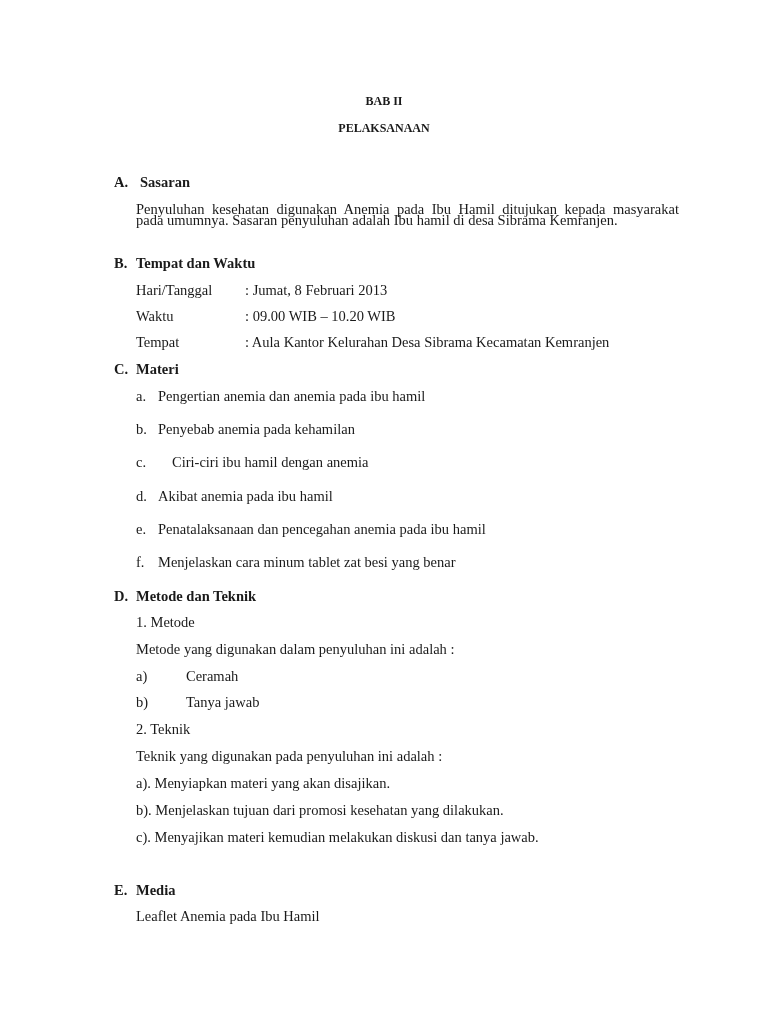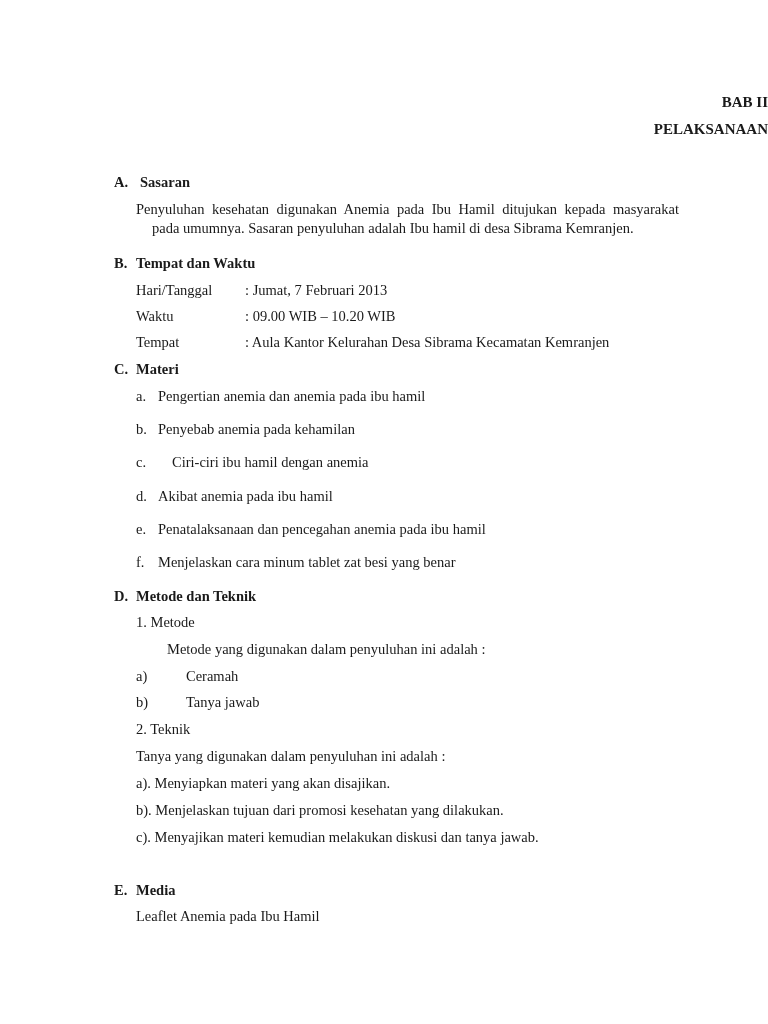--- a/index.html
+++ b/index.html
@@ -4,50 +4,50 @@
 <style>
   html, body { margin: 0; padding: 0; background: #ffffff; }
   body {
     width: 768px; height: 1024px; position: relative; overflow: hidden;
     font-family: "Liberation Serif", "DejaVu Serif", serif;
     color: #1a1a1a; font-size: 14.5px;
   }
   .abs { position: absolute; white-space: nowrap; }
   .center { left: 0; width: 768px; text-align: center; }
   .bold { font-weight: bold; }
-  .title { font-size: 15px; text-align: right; }
+  .title { font-size: 12px; }
   .sec-letter { left: 114px; }
   .sec-title { left: 136px; }
   .body-text { left: 136px; }
   .list-marker { left: 136px; }
   .list-text { left: 158px; }
   .sub-marker { left: 136px; }
   .sub-text { left: 186px; }
   .label { left: 136px; }
   .colon-val { left: 245px; }
 </style>
 </head>
 <body>
 
 <div class="abs center bold title" style="top:94px;">BAB II</div>
 <div class="abs center bold title" style="top:121px;">PELAKSANAAN</div>
 
 <div>
   <div class="abs sec-letter bold" style="top:174px;">A.</div>
   <div class="abs sec-title bold" style="top:174px; left:140px;">Sasaran</div>
   <div class="abs body-text" style="top:201px; width:543px; text-align:justify; text-align-last:justify;">Penyuluhan kesehatan digunakan Anemia pada Ibu Hamil ditujukan kepada masyarakat</div>
-  <div class="abs body-text" style="top:220px;margin-left:16px;">pada umumnya. Sasaran penyuluhan adalah Ibu hamil di desa Sibrama Kemranjen.</div>
+  <div class="abs body-text" style="top:212px;">pada umumnya. Sasaran penyuluhan adalah Ibu hamil di desa Sibrama Kemranjen.</div>
 </div>
 
 <div>
   <div class="abs sec-letter bold" style="top:255px;">B.</div>
   <div class="abs sec-title bold" style="top:255px;">Tempat dan Waktu</div>
 
   <div class="abs label" style="top:282px;text-align:center;">Hari/Tanggal</div>
-  <div class="abs colon-val" style="top:282px;">:  Jumat, 7 Februari 2013</div>
+  <div class="abs colon-val" style="top:282px;">:  Jumat, 8 Februari 2013</div>
 
   <div class="abs label" style="top:308px;">Waktu</div>
   <div class="abs colon-val" style="top:308px;">: 09.00 WIB – 10.20 WIB</div>
 
   <div class="abs label" style="top:334px;">Tempat</div>
   <div class="abs colon-val" style="top:334px;"> : Aula Kantor Kelurahan Desa Sibrama Kecamatan Kemranjen</div>
 </div>
 
 <div>
   <div class="abs sec-letter bold" style="top:361px;">C.</div>
@@ -70,30 +70,30 @@
 
   <div class="abs list-marker" style="top:554px;">f.</div>
   <div class="abs list-text" style="top:554px;">Menjelaskan cara minum tablet zat besi yang benar</div>
 </div>
 
 <div>
   <div class="abs sec-letter bold" style="top:588px;">D.</div>
   <div class="abs sec-title bold" style="top:588px;">Metode dan Teknik</div>
 
   <div class="abs body-text" style="top:614px;">1. Metode</div>
-  <div class="abs body-text" style="top:641px;margin-left:31px;">Metode yang digunakan dalam penyuluhan ini adalah :</div>
+  <div class="abs body-text" style="top:641px;">Metode yang digunakan dalam penyuluhan ini adalah :</div>
 
   <div class="abs sub-marker" style="top:668px;">a)</div>
   <div class="abs sub-text" style="top:668px;">Ceramah</div>
 
   <div class="abs sub-marker" style="top:694px;">b)</div>
   <div class="abs sub-text" style="top:694px;">Tanya jawab</div>
 
   <div class="abs body-text" style="top:721px;">2. Teknik</div>
-  <div class="abs body-text" style="top:748px;">Tanya yang digunakan dalam penyuluhan ini adalah :</div>
+  <div class="abs body-text" style="top:748px;">Teknik yang digunakan pada penyuluhan ini adalah :</div>
 
   <div class="abs body-text" style="top:775px;">a). Menyiapkan materi yang akan disajikan.</div>
   <div class="abs body-text" style="top:802px;">b). Menjelaskan tujuan dari promosi kesehatan yang dilakukan.</div>
   <div class="abs body-text" style="top:829px;">c). Menyajikan materi kemudian melakukan diskusi dan tanya jawab.</div>
 </div>
 
 <div>
   <div class="abs sec-letter bold" style="top:882px;">E.</div>
   <div class="abs sec-title bold" style="top:882px;">Media</div>
   <div class="abs body-text" style="top:908px;">Leaflet Anemia pada Ibu Hamil</div>

